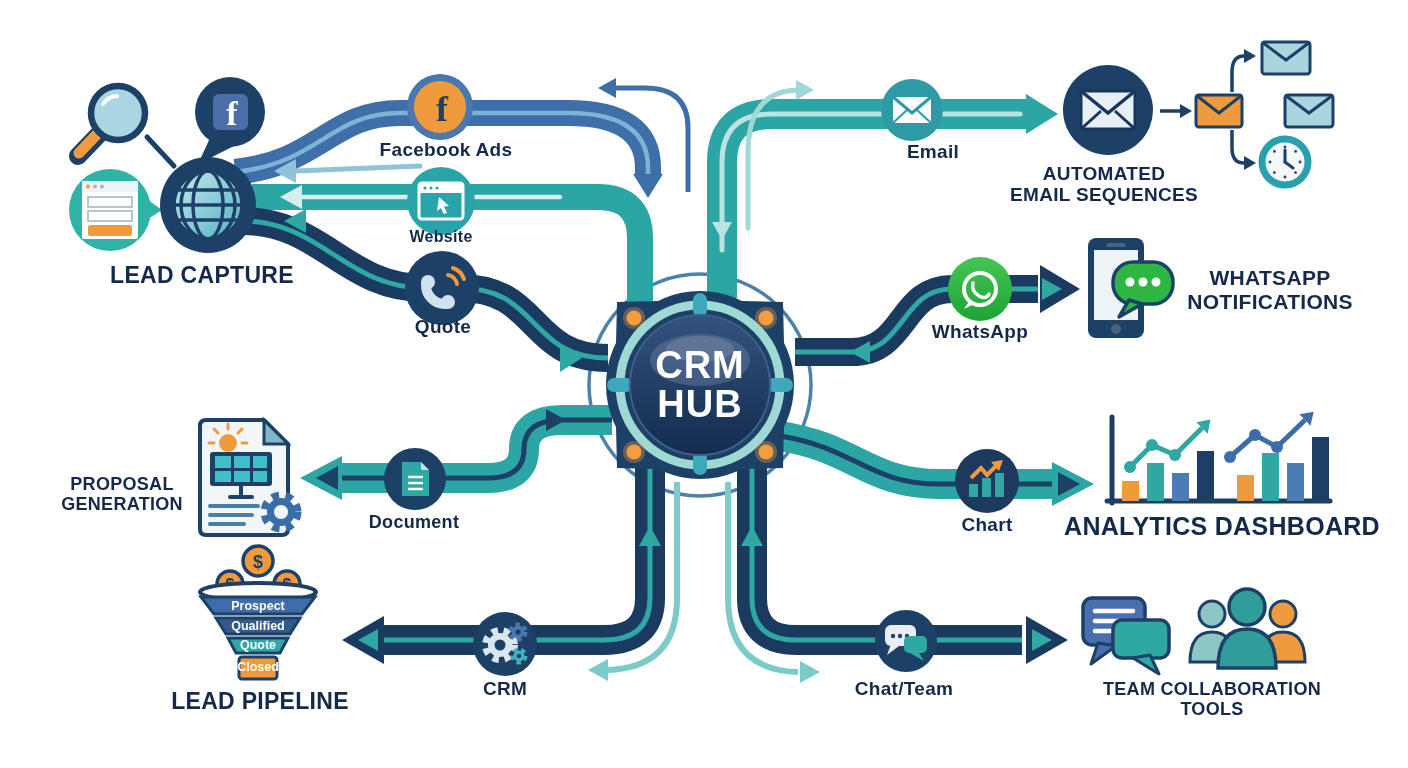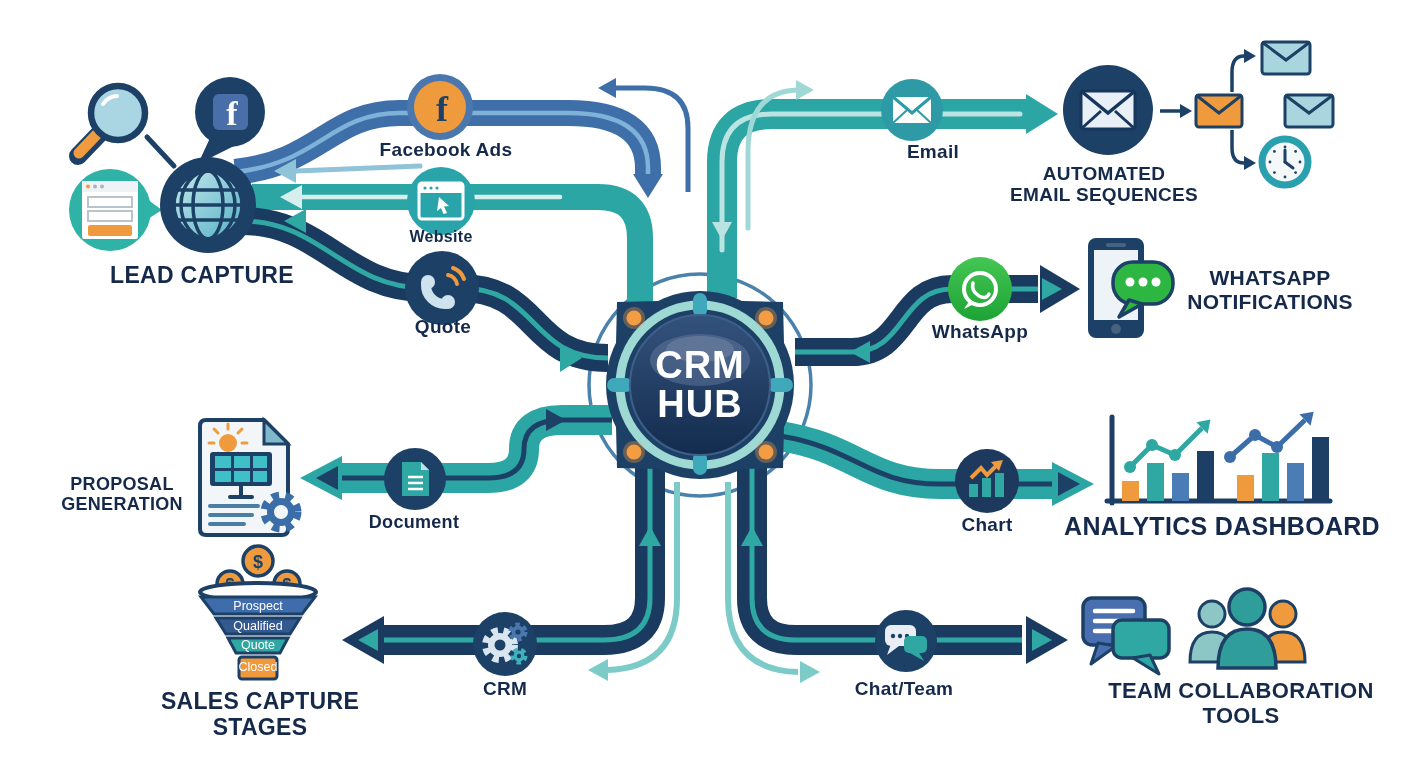--- a/index.html
+++ b/index.html
@@ -4,21 +4,21 @@
 <style>
   html,body{margin:0;padding:0;background:#fff;}
   #stage{position:relative;width:1408px;height:768px;background:#ffffff;overflow:hidden;
          font-family:"Liberation Sans",sans-serif;}
   svg{position:absolute;left:0;top:0;}
   .lbl{position:absolute;font-weight:800;color:#15294a;text-align:center;
        transform:translateX(-50%);white-space:nowrap;letter-spacing:.3px;line-height:1.12;}
   .lbl div{white-space:nowrap;}
   .hub-lbl{position:absolute;left:700px;top:346px;transform:translateX(-50%);
            font-weight:800;color:#ffffff;font-size:38px;line-height:1.02;text-align:center;letter-spacing:1px;}
-  .stage-lbl{position:absolute;transform:translateX(-50%);font-weight:400;color:#ffffff;
+  .stage-lbl{position:absolute;transform:translateX(-50%);font-weight:700;color:#ffffff;
              font-size:12.5px;text-align:center;}
 </style>
 </head>
 <body>
 
 <div id="stage">
 <svg width="1408" height="768" viewBox="0 0 1408 768">
   <defs>
     <linearGradient id="hubGrad" x1="0" y1="0" x2="0" y2="1">
       <stop offset="0" stop-color="#33527c"></stop>
@@ -442,30 +442,29 @@
 
 <div class="lbl" style="left:1104px;top:163px;font-size:19px;">
   <div>AUTOMATED</div>
   <div>EMAIL SEQUENCES</div>
 </div>
 <div class="lbl" style="left:1270px;top:266px;font-size:21px;">
   <div>WHATSAPP</div>
   <div>NOTIFICATIONS</div>
 </div>
 <div class="lbl" style="left:1222px;top:512px;font-size:25px;">ANALYTICS DASHBOARD</div>
-<div class="lbl" style="left:1212px;top:679px;font-size:22px;margin-left:29px;">
+<div class="lbl" style="left:1212px;top:679px;font-size:18px;">
   <div>TEAM COLLABORATION</div>
   <div>TOOLS</div>
 </div>
 <div class="lbl" style="left:122px;top:454px;font-size:18px;margin-top:20px;">
   <div>PROPOSAL</div>
   <div>GENERATION</div>
 </div>
 <div class="lbl" style="left:260px;top:689px;font-size:23px;">
-  <div>SALES CAPTURE</div>
-  <div>STAGES</div>
+  <div>LEAD PIPELINE</div>
 </div>
 
 <div class="stage-lbl" style="left:258px;top:599px;">Prospect</div>
 <div class="stage-lbl" style="left:258px;top:619px;">Qualified</div>
 <div class="stage-lbl" style="left:258px;top:638px;">Quote</div>
 <div class="stage-lbl" style="left:258px;top:660px;">Closed</div>
 </div>
 
 </body></html>

